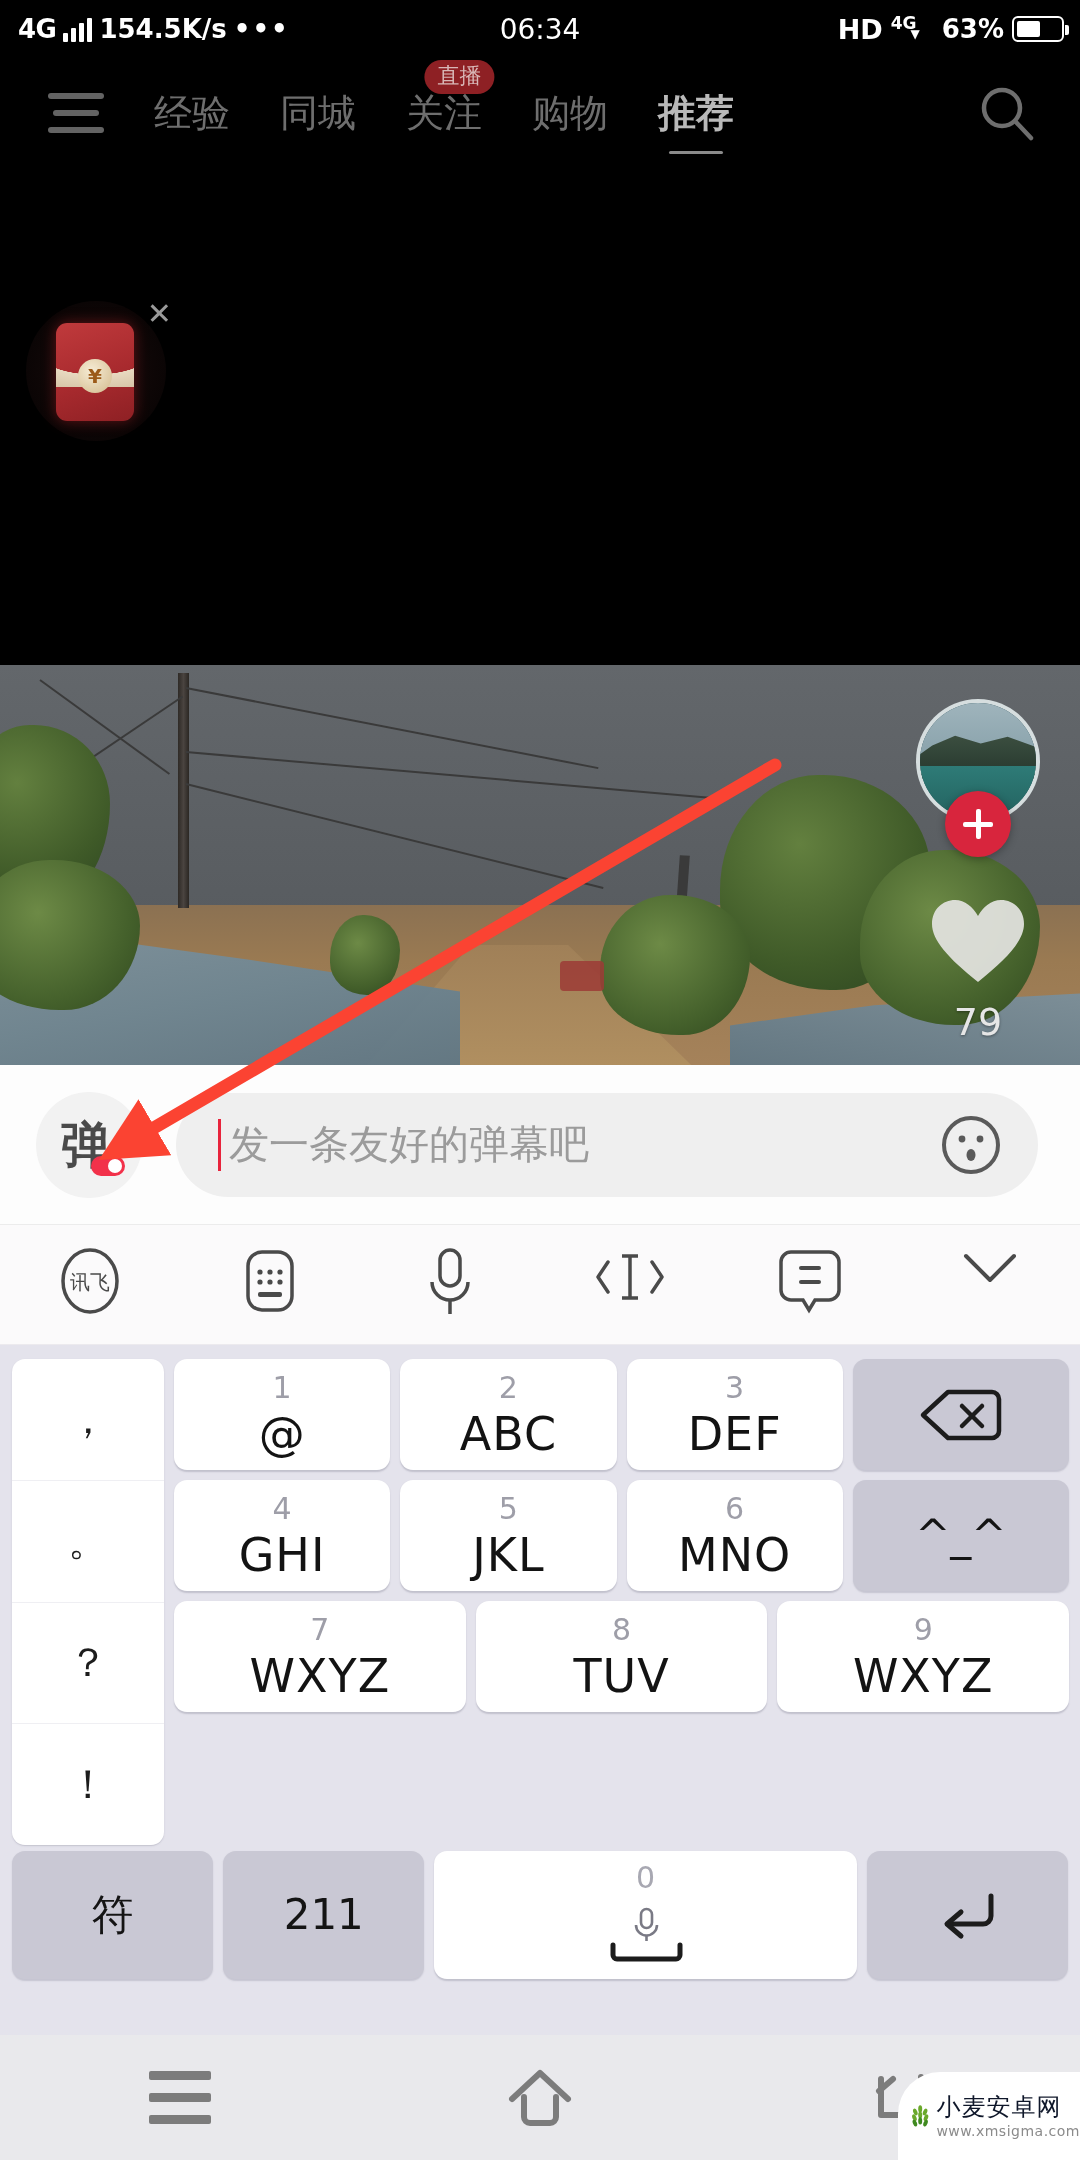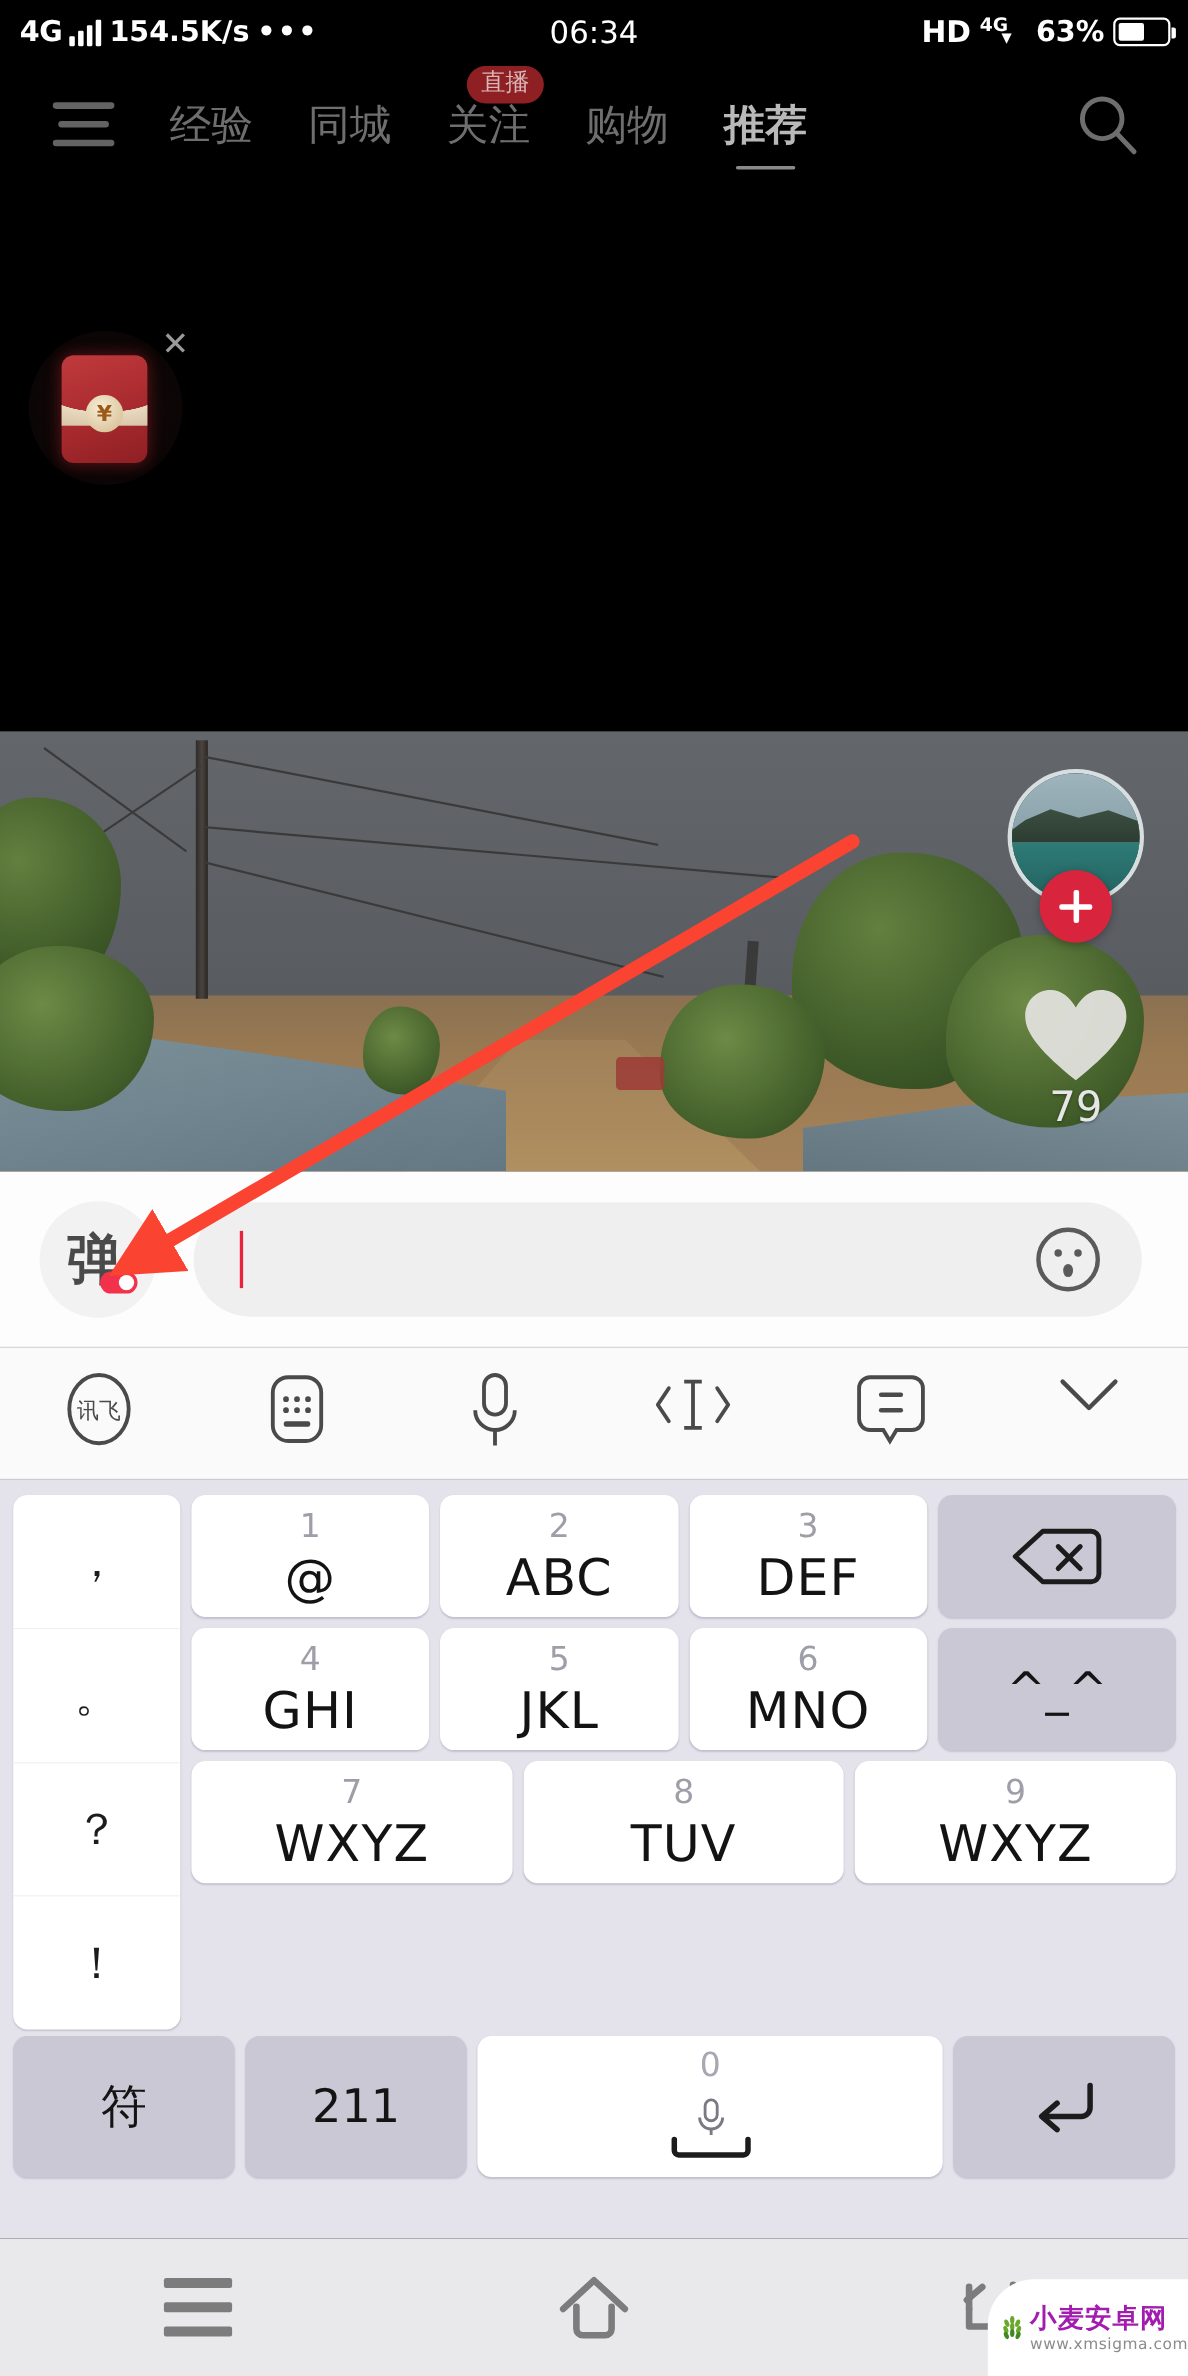--- a/index.html
+++ b/index.html
@@ -181,21 +181,21 @@
     box-shadow:0 2px 8px rgba(0,0,0,.3);
   }
   .follow-btn:before, .follow-btn:after {
     content:""; position:absolute; background:#fff; border-radius:2px;
   }
   .follow-btn:before { width:30px; height:5px; }
   .follow-btn:after  { width:5px; height:30px; }
   .like-wrap { position:absolute; right:52px; top:233px; width:100px; text-align:center; }
   .heart { width:96px; height:86px; margin:0 auto; }
   .like-count {
-    font-size:38px; color:#e6e6e6; margin-top:0;
+    font-size:38px; color:#e6e6e6; margin-top:16px;
     text-shadow:0 1px 3px rgba(0,0,0,.4);
   }
 
   
   .annot { position:absolute; top:0; left:0; width:1080px; height:2160px; pointer-events:none; z-index:40; }
 
   
   .inputbar {
     position:absolute; top:1065px; left:0; width:1080px; height:160px;
     background:#fdfdfd; display:flex; align-items:center;
@@ -277,21 +277,21 @@
   .nav-recent { display:flex; flex-direction:column; gap:13px; }
   .nav-recent i { display:block; width:62px; height:9px; background:#7c7c7c; border-radius:2px; }
 
   
   .watermark {
     position:absolute; right:0; bottom:0; width:182px; height:88px;
     background:#fff; border-top-left-radius:42px;
     display:flex; align-items:center; padding-left:12px; gap:6px;
   }
   .wm-text { display:flex; flex-direction:column; line-height:1; }
-  .wm-cn { font-size:24px; color:#a21caf; font-weight:700; letter-spacing:1px; }
+  .wm-cn { font-size:24px; color:#0f172a; font-weight:400; letter-spacing:1px; }
   .wm-url { font-size:14px; color:#8b8b8b; letter-spacing:.5px; margin-top:5px; }
 </style>
 </head>
 <body>
 
 <div class="statusbar">
   <div class="sb-left">
     <span class="sb-4g">4G</span>
     <span class="sig-bars">
         <i></i>
@@ -408,20 +408,21 @@
   <line x1="775" y1="765" x2="128" y2="1143" stroke="#fb4332" stroke-width="13" stroke-linecap="round" marker-end="url(#arrowhead)"></line>
 </svg>
 
 <div class="inputbar">
   <div class="dan-btn">
     <span class="dan-char">弹</span>
     <span class="dan-toggle"></span>
   </div>
   <div class="input-field">
     <span class="caret"></span>
+    <span class="placeholder">发一条友好的弹幕吧</span>
     <span class="emoji-btn">
       <svg width="62" height="62" viewBox="0 0 62 62">
         <circle cx="31" cy="31" r="27" fill="none" stroke="#5a5a5a" stroke-width="4"></circle>
         <circle cx="22" cy="25" r="3.4" fill="#5a5a5a"></circle>
         <circle cx="40" cy="25" r="3.4" fill="#5a5a5a"></circle>
         <ellipse cx="31" cy="41" rx="4.5" ry="6" fill="#5a5a5a"></ellipse>
       </svg>
     </span>
   </div>
 </div>

